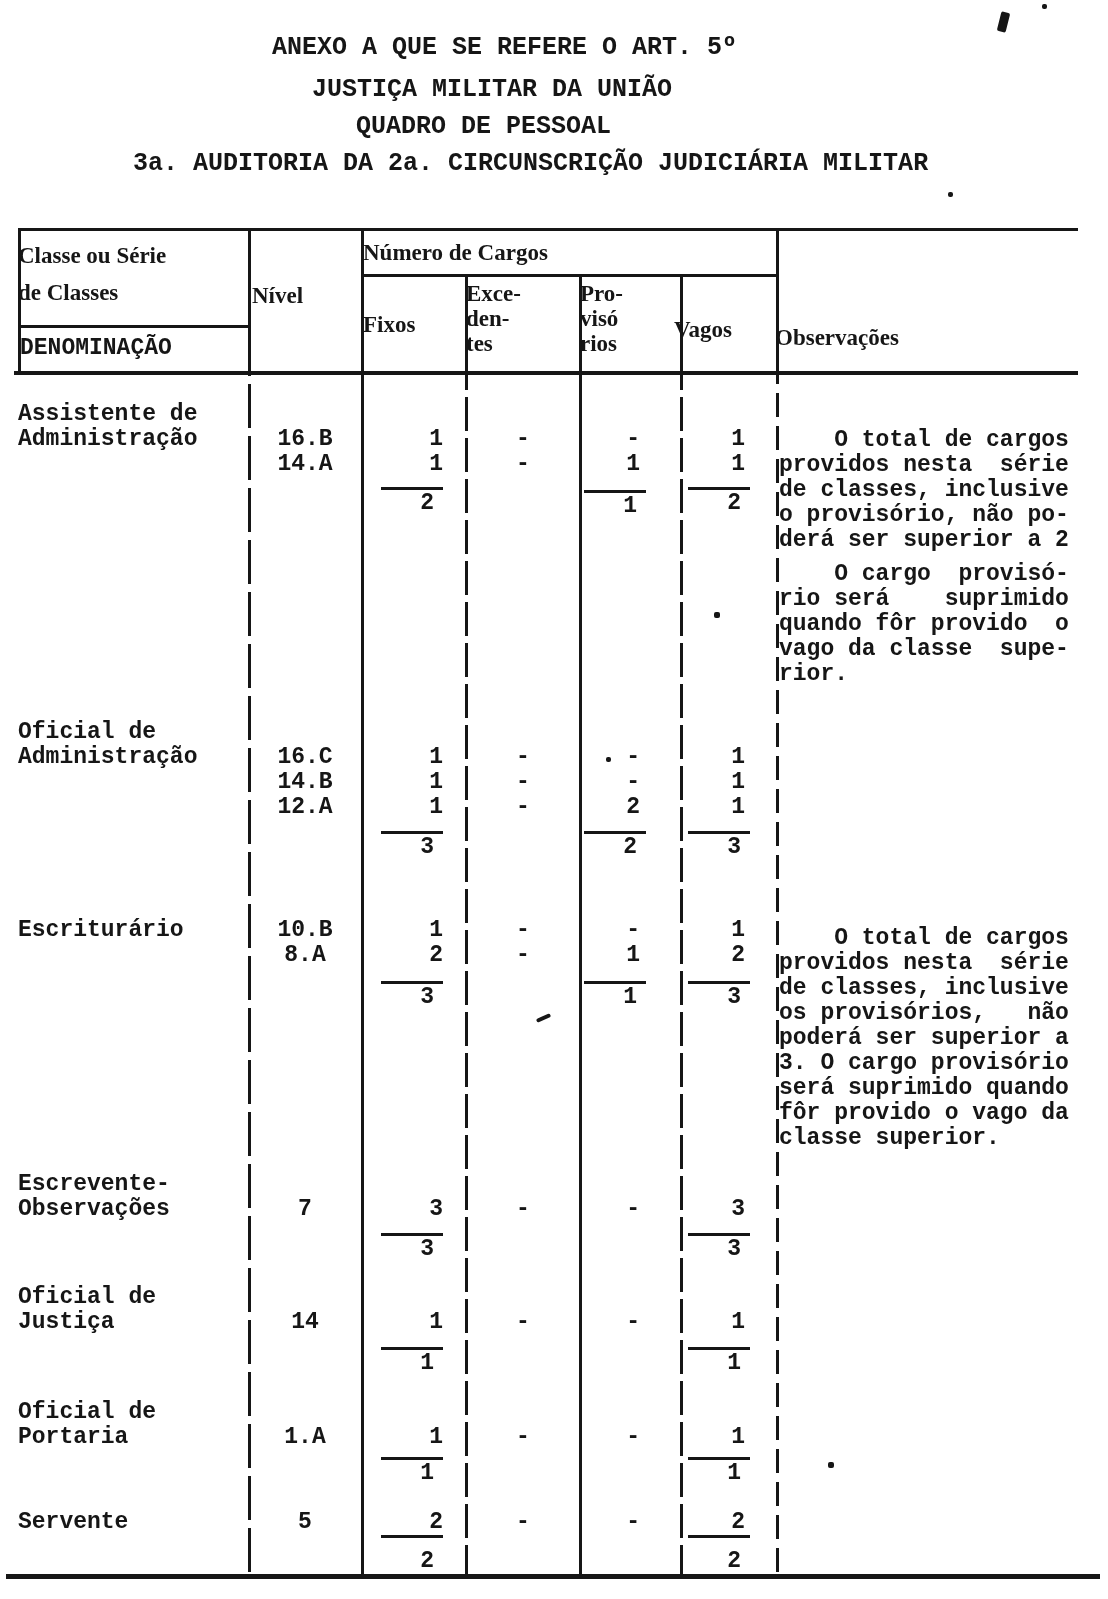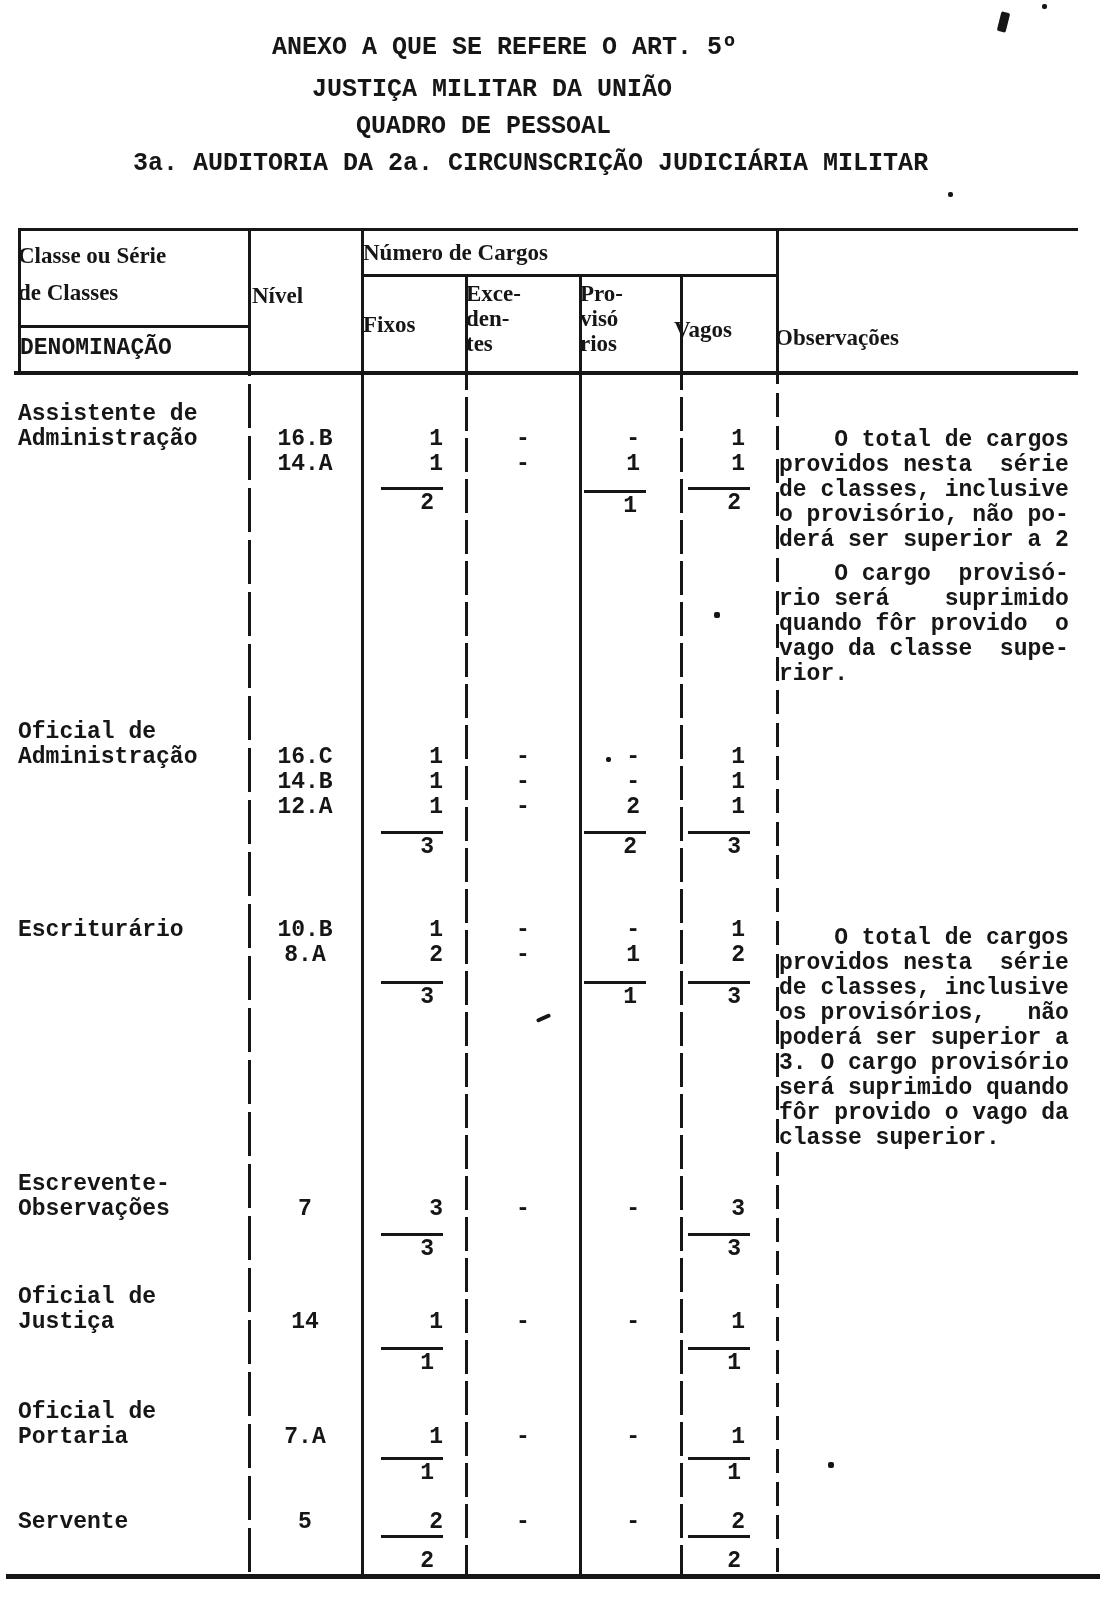--- a/index.html
+++ b/index.html
@@ -155,21 +155,21 @@
   <div class="t nivel" style="top:1310px;">14</div>
   <div class="t fixos" style="top:1310px;">1</div>
   <div class="t exce" style="top:1310px;">-</div>
   <div class="t prov" style="top:1310px;">-</div>
   <div class="t vagos" style="top:1310px;">1</div>
   <div class="total tfix" style="top:1347px;">1</div>
   <div class="total tvag" style="top:1347px;">1</div>
 
   <div class="t den" style="top:1400px;">Oficial de
 Portaria</div>
-  <div class="t nivel" style="top:1425px;">7.A</div>
+  <div class="t nivel" style="top:1425px;">1.A</div>
   <div class="t fixos" style="top:1425px;">1</div>
   <div class="t exce" style="top:1425px;">-</div>
   <div class="t prov" style="top:1425px;">-</div>
   <div class="t vagos" style="top:1425px;">1</div>
   <div class="total tfix" style="top:1457px;">1</div>
   <div class="total tvag" style="top:1457px;">1</div>
 
   <div class="t den" style="top:1510px;">Servente</div>
   <div class="t nivel" style="top:1510px;">5</div>
   <div class="t fixos" style="top:1510px;">2</div>

